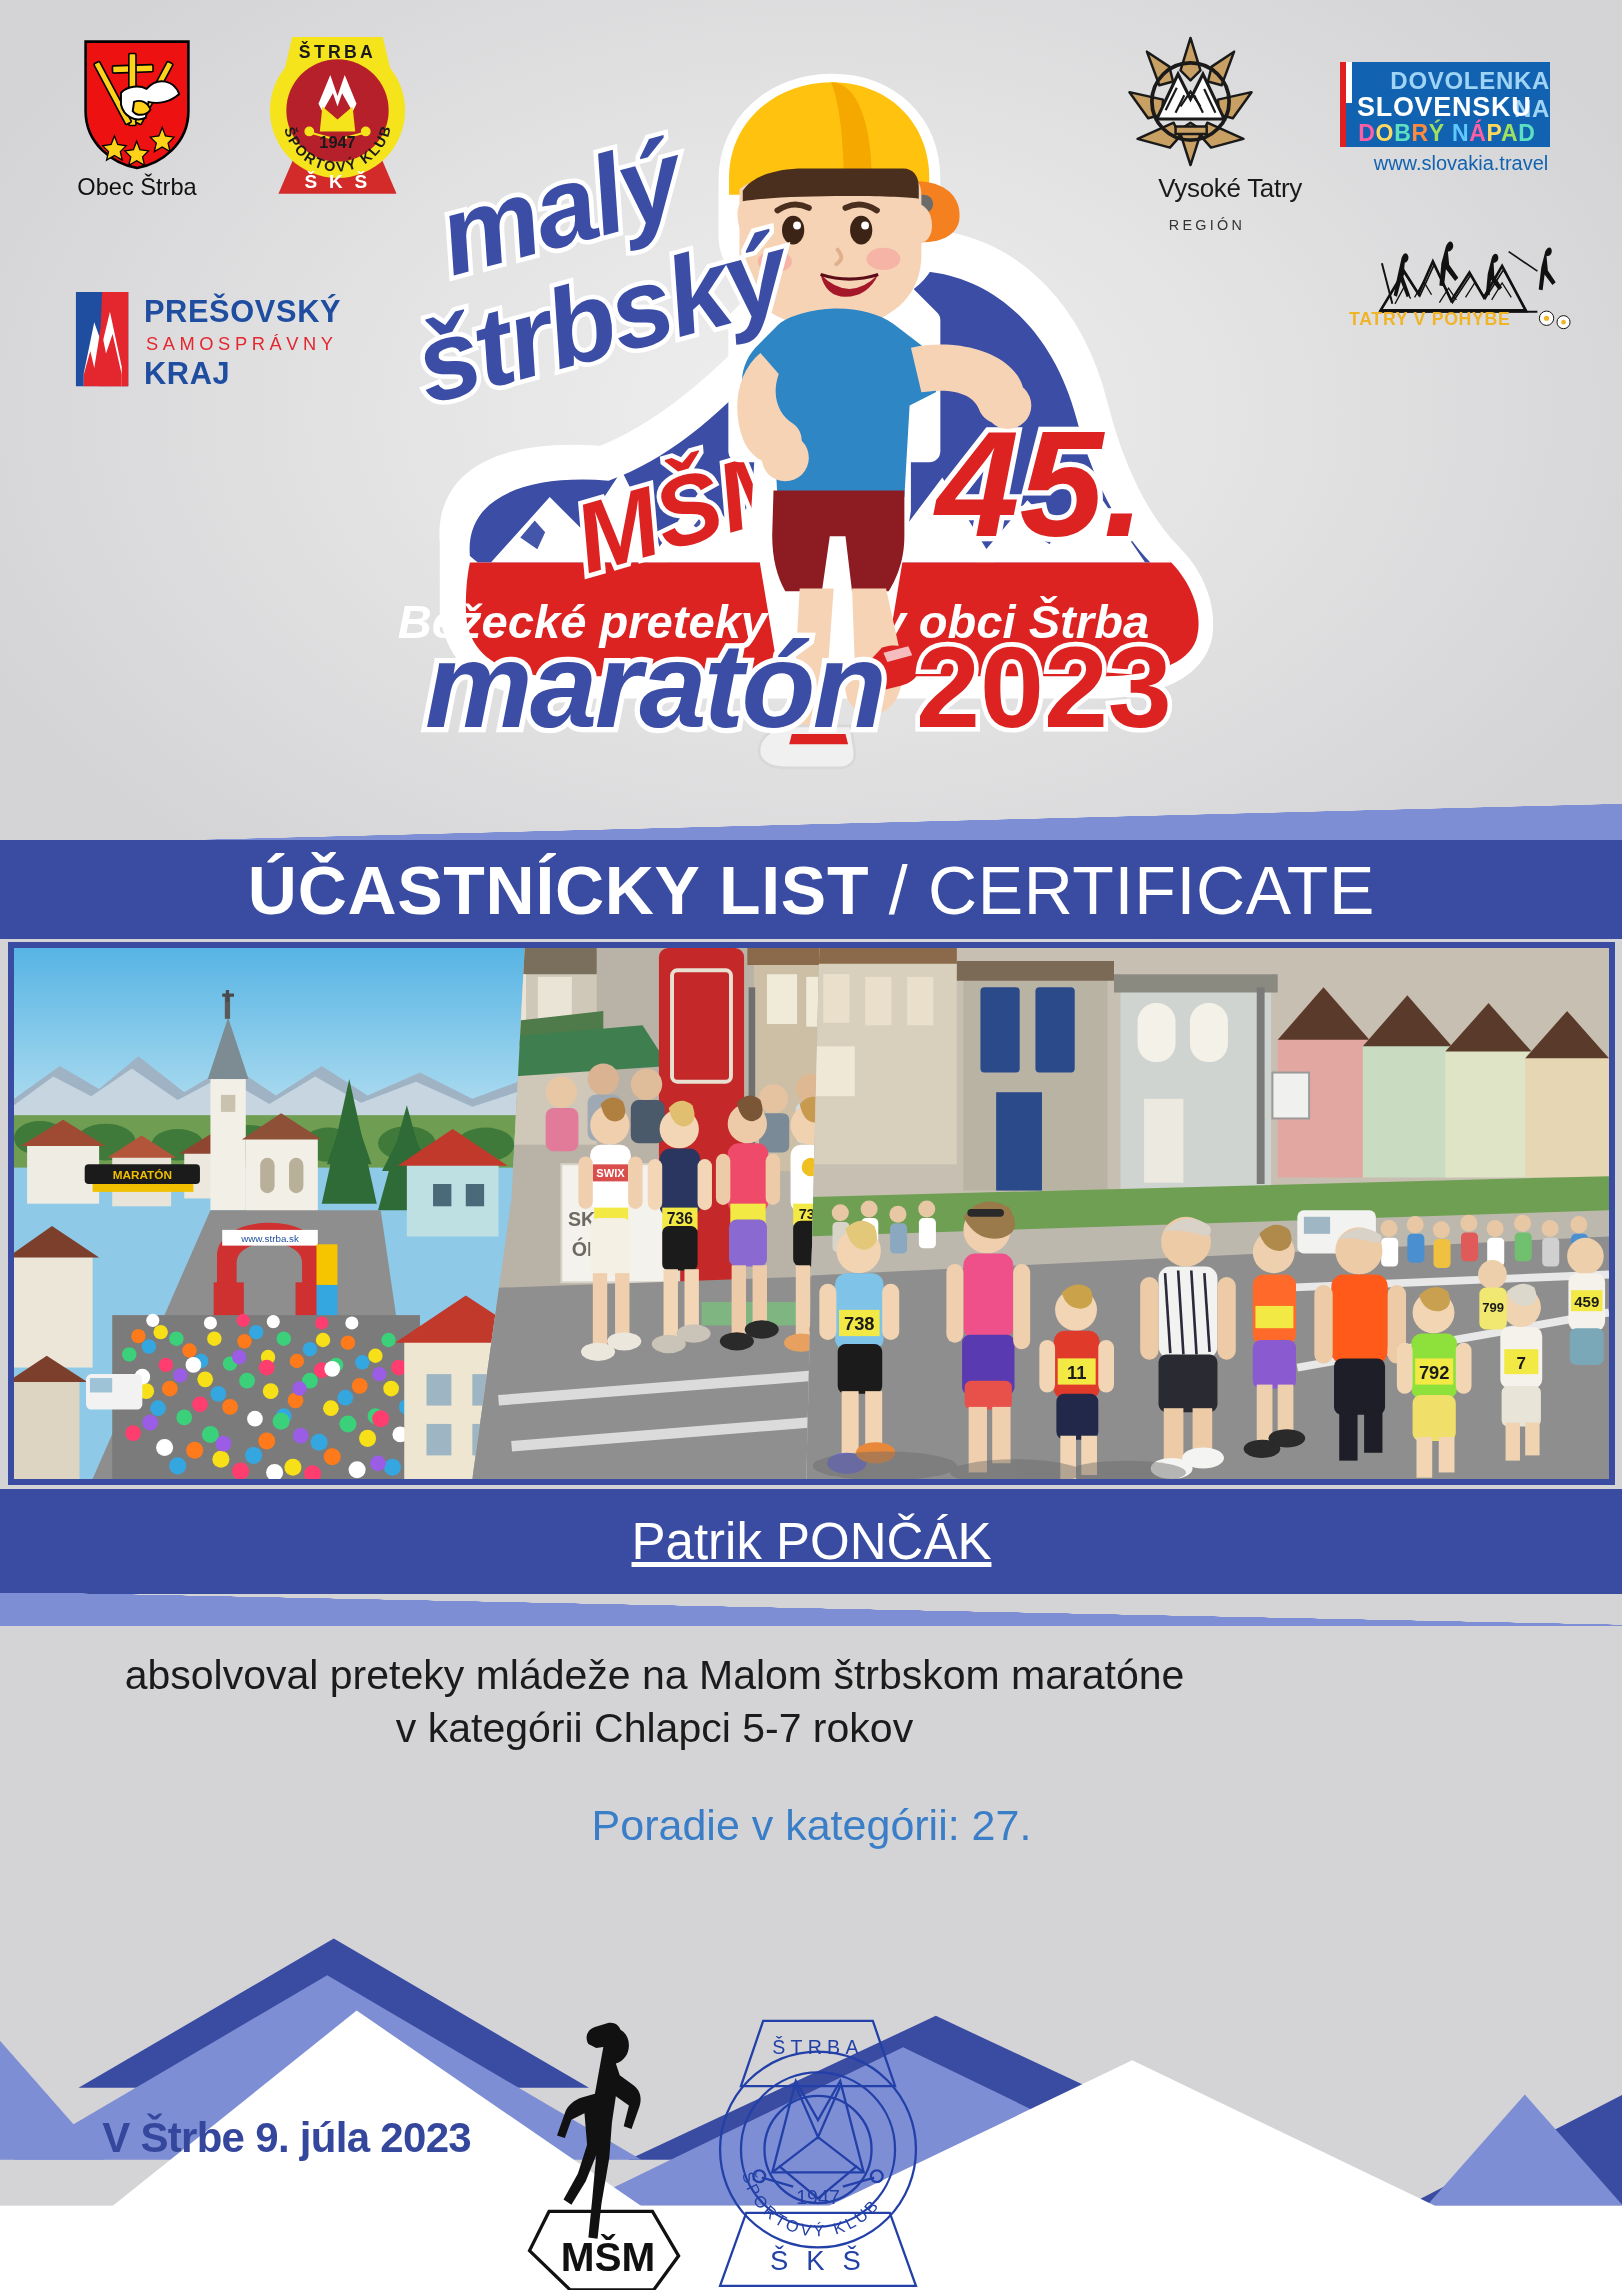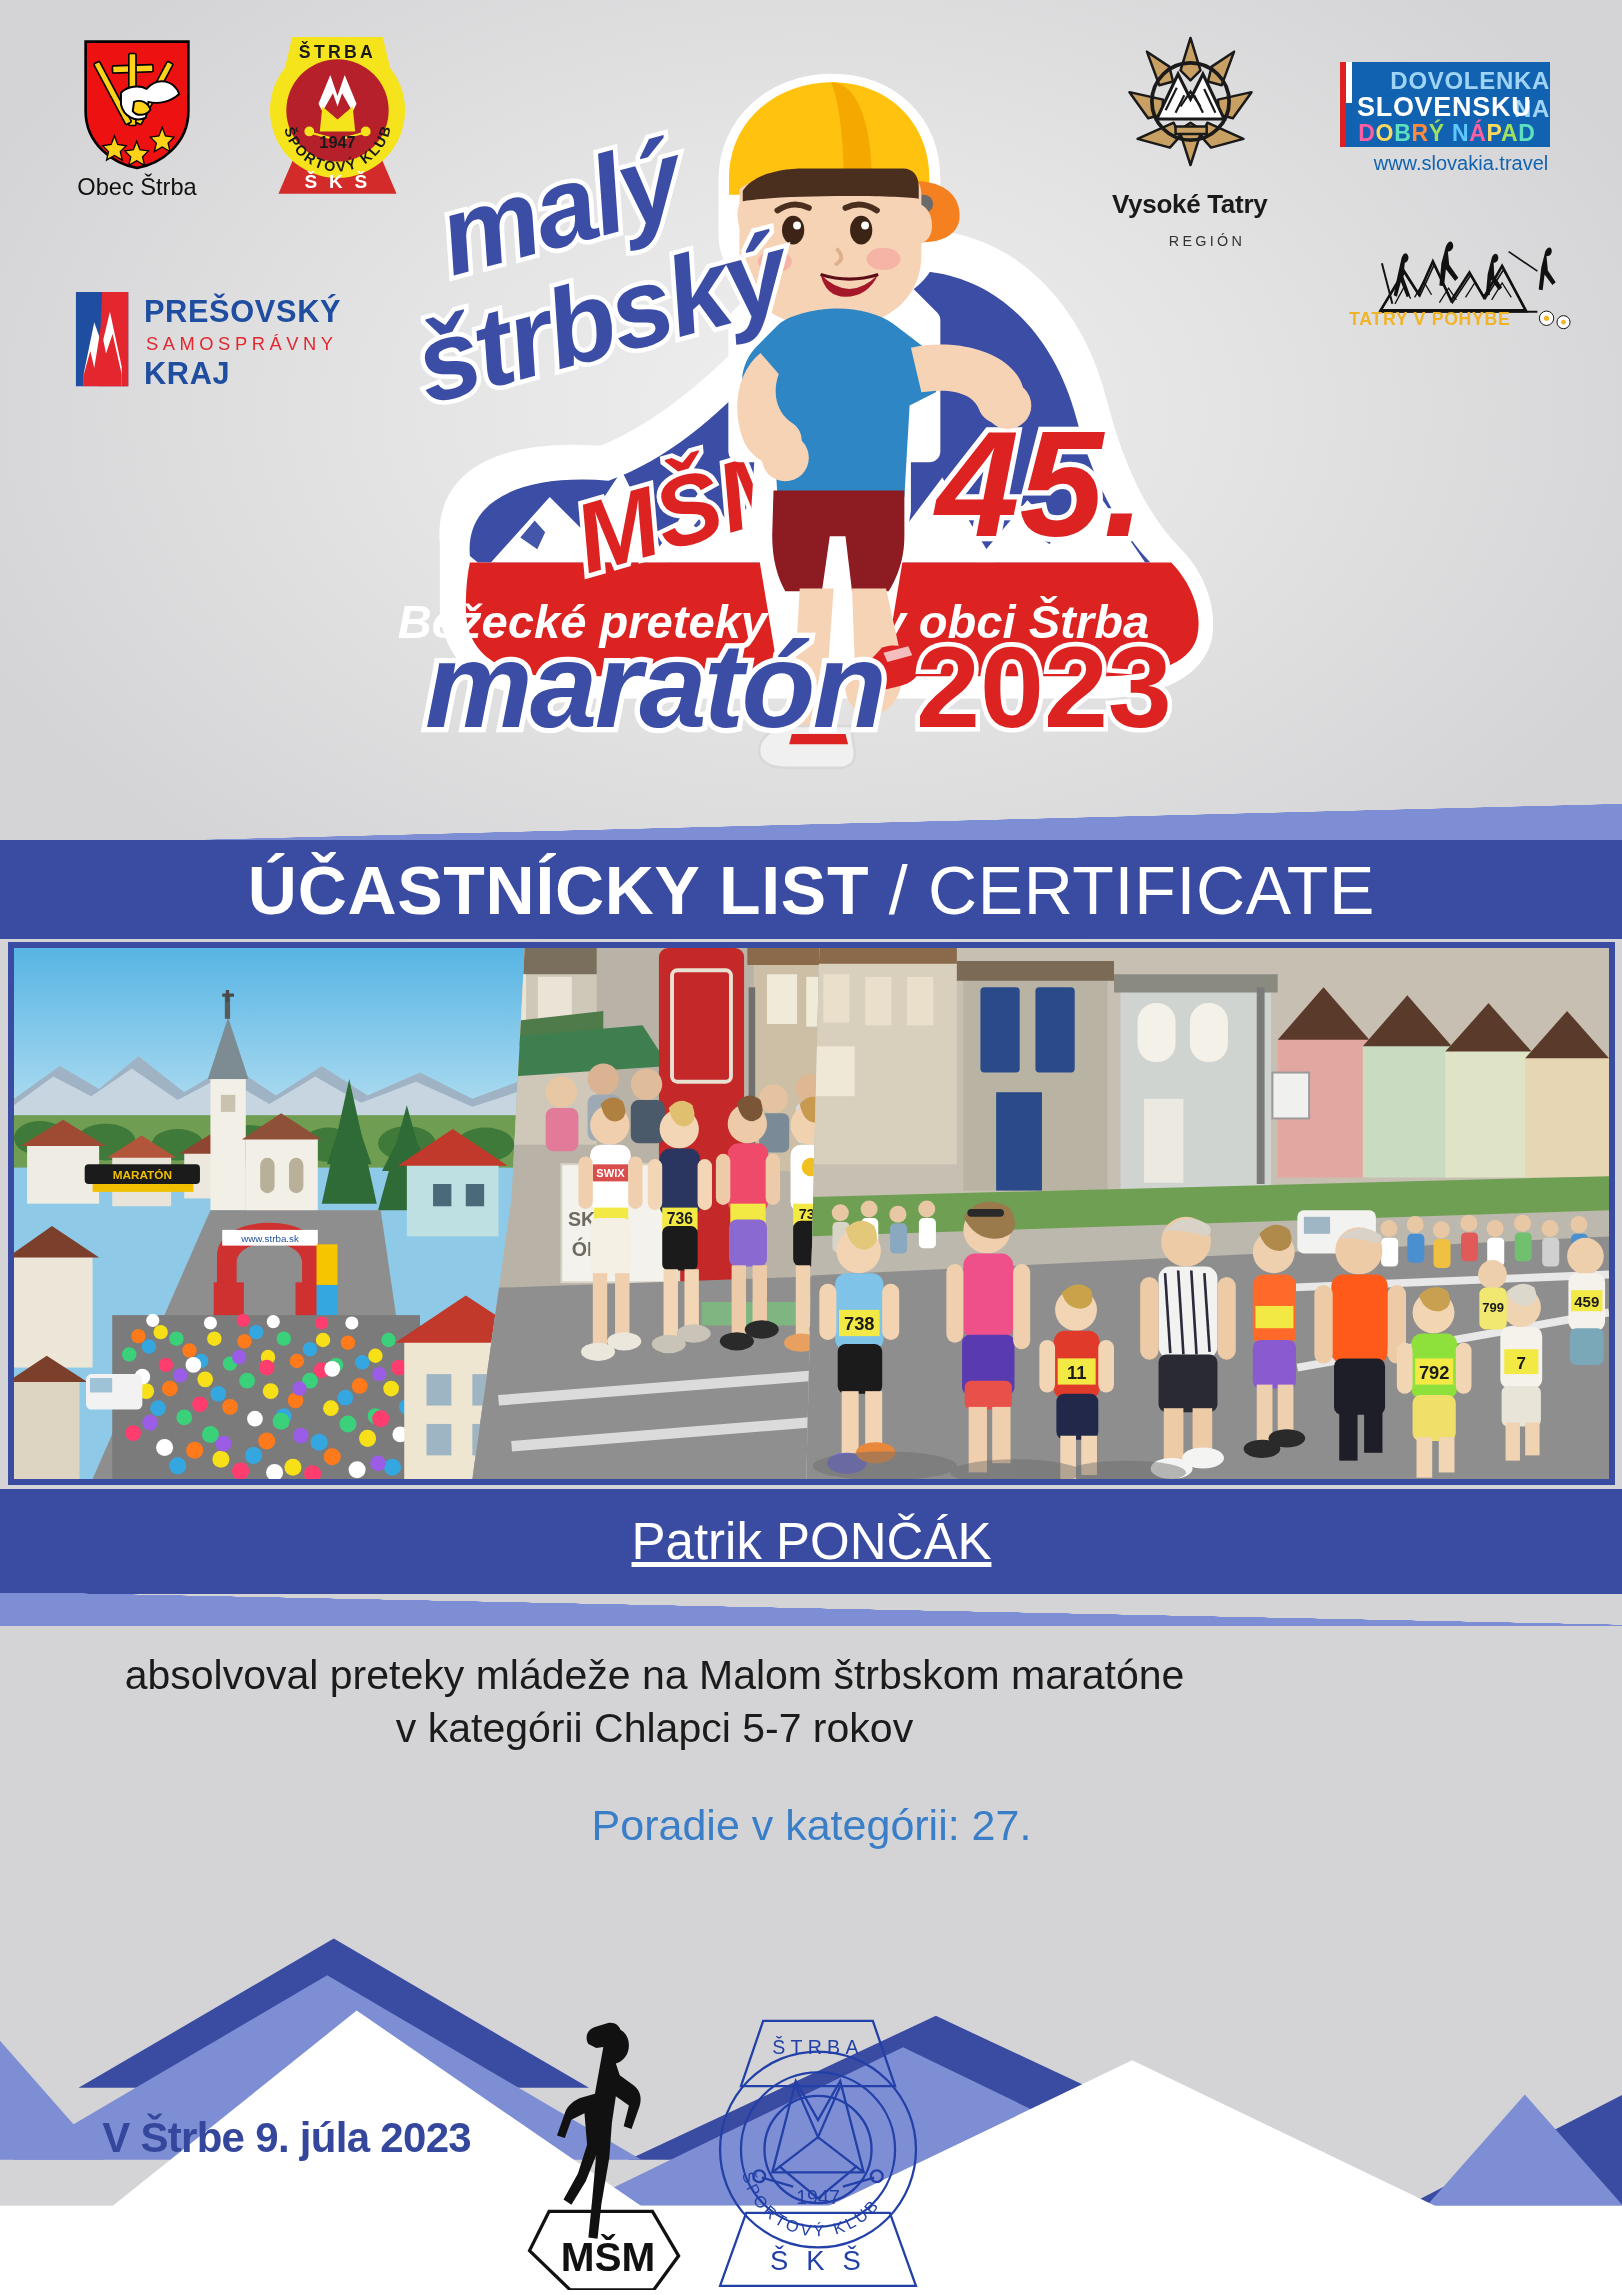--- a/index.html
+++ b/index.html
@@ -20,21 +20,21 @@
   .logo-obec{position:absolute;left:65px;top:39px;width:144px;}
   .crest{width:108px;height:131px;margin:0 auto;display:block;}
   .logo-caption{
     text-align:center;font-size:23.6px;color:#111;margin-top:3.9px;
     font-family:"Liberation Sans", sans-serif;
   }
   .logo-sks{position:absolute;left:262px;top:33px;width:151px;height:164px;}
   .logo-psk{position:absolute;left:72px;top:288px;width:314px;height:105px;}
 
   .logo-vt{position:absolute;left:1112px;top:33px;width:190px;}
-  .logo-vt-cap{text-align:left;font-size:26px;font-weight:bold;color:#1a1a1a;margin-top:17px;letter-spacing:-0.3px;}
+  .logo-vt-cap{text-align:right;font-size:26px;font-weight:normal;color:#1a1a1a;margin-top:1px;letter-spacing:-0.3px;}
   .logo-vt-sub{text-align:center;font-size:14.4px;color:#333;letter-spacing:3.3px;margin-top:13px;}
 
   .logo-sk{position:absolute;left:1340px;top:62px;width:242px;}
   .sk-box{width:210px;height:85px;background:#1162b0;position:relative;overflow:hidden;text-align:right;}
   .sk-redbar{position:absolute;left:0;top:0;width:5.9px;height:85px;background:#e02020;}
   .sk-whitebar{position:absolute;left:5.9px;top:0;width:5.9px;height:41px;background:#ffffff;}
   .sk-l1{position:absolute;left:26px;top:5.2px;font-size:24px;font-weight:bold;color:#9fd4f5;letter-spacing:0.7px;}
   .sk-l2{position:absolute;left:17px;top:30px;font-size:27px;font-weight:bold;color:#ffffff;letter-spacing:0.7px;}
   .sk-l3{position:absolute;left:18.3px;top:58px;font-size:23px;font-weight:bold;letter-spacing:0.7px;}
   .sk-url{text-align:center;font-size:20px;color:#1162b0;margin-top:4.6px;font-weight:500;}

